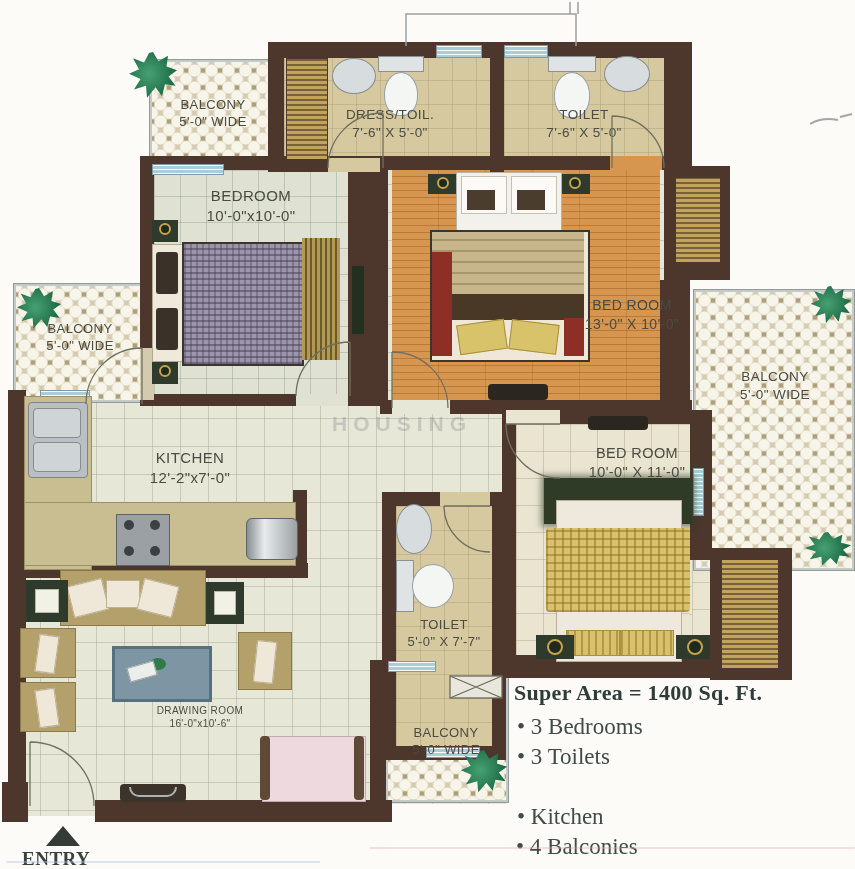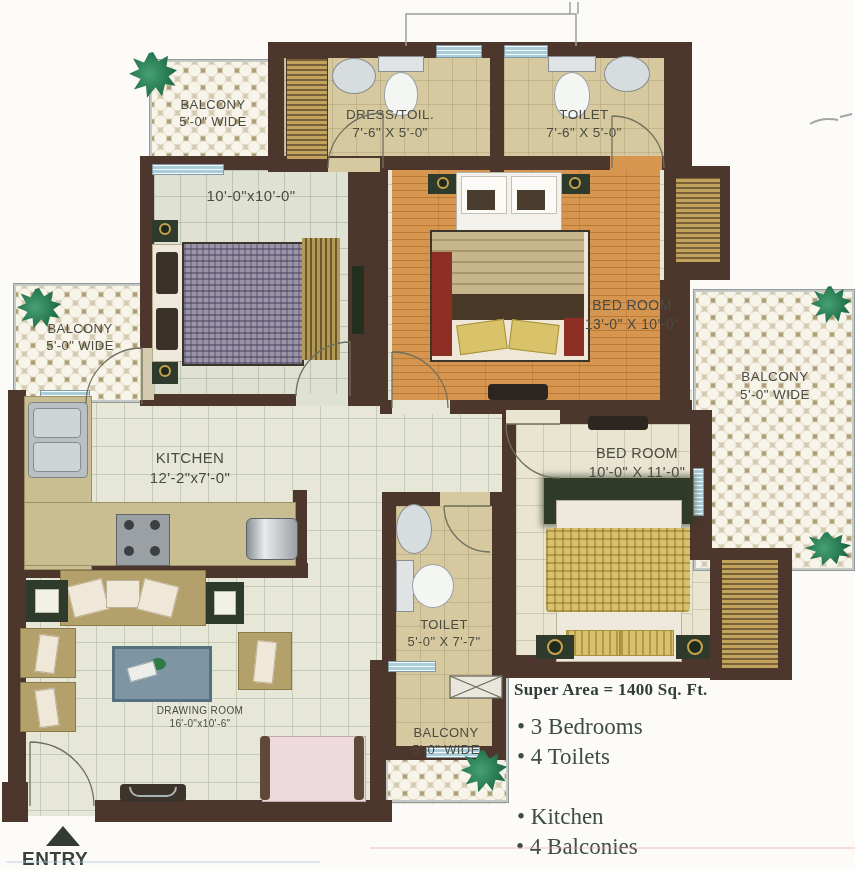--- a/index.html
+++ b/index.html
@@ -39,21 +39,21 @@
        background-size:100% 4px;border:1px solid #7f9aa4;}
   .lbl{position:absolute;text-align:center;color:#4a4b42;line-height:1.34;letter-spacing:.4px;}
   .lbl span{display:block;}
   .dark{background:#2e3b2c;}
   .frame{background:#b3a06b;border:1px solid #8a7a4a;}
   .cushion{background:#efe8d8;border:1px solid #bdb094;position:absolute;}
   .plant{position:absolute;background:radial-gradient(circle at 42% 42%,#46a172,#1e6b47 62%,#14503a);
          clip-path:polygon(50% 0%,61% 18%,80% 7%,77% 28%,98% 35%,81% 47%,95% 65%,74% 62%,68% 85%,55% 68%,38% 88%,36% 65%,12% 72%,25% 52%,2% 42%,22% 33%,10% 12%,32% 20%,42% 2%);}
   .ring{width:12px;height:12px;border:2px solid #c9a24c;border-radius:50%;background:#1d2a1e;margin:4px auto;}
   .s-head{position:absolute;font-family:"Liberation Serif",serif;font-weight:bold;
-          font-size:17px;color:#2f3d39;letter-spacing:.3px;}
+          font-size:22px;color:#2f3d39;letter-spacing:.3px;}
   .s-item{position:absolute;font-family:"Liberation Serif",serif;font-size:23px;color:#3e4c48;}
   .s-item::before{content:"\2022\00a0";color:#3e4c48;}
   .entry-tri{position:absolute;width:0;height:0;border-left:17px solid transparent;
              border-right:17px solid transparent;border-bottom:20px solid #343b36;}
   .entry-lbl{position:absolute;font-weight:bold;font-size:19px;color:#39413c;letter-spacing:.5px;}
   .wm{position:absolute;font-weight:bold;font-size:21px;letter-spacing:6px;color:rgba(120,124,126,.30);}
   .scan{position:absolute;height:2px;}
 </style>
 </head>
 <body>
@@ -240,20 +240,21 @@
     </div>
   <div class="lbl" style="left:300px;top:106px;width:180px;font-size:13.5px;">
     <span>DRESS/TOIL.</span>
       <span>7'-6" X 5'-0"</span>
     </div>
   <div class="lbl" style="left:504px;top:106px;width:160px;font-size:13.5px;">
     <span>TOILET</span>
       <span>7'-6" X 5'-0"</span>
     </div>
   <div class="lbl" style="left:158px;top:186px;width:186px;font-size:15px;">
+    <span>BEDROOM</span>
       <span>10'-0"x10'-0"</span>
     </div>
   <div class="lbl" style="left:576px;top:296px;width:112px;font-size:14px;">
     <span>BED ROOM</span>
       <span>13'-0" X 10'-0"</span>
     </div>
   <div class="lbl" style="left:20px;top:320px;width:120px;font-size:13px;">
     <span>BALCONY</span>
       <span>5'-0" WIDE</span>
     </div>
@@ -275,29 +276,30 @@
     </div>
   <div class="lbl" style="left:95px;top:704px;width:210px;font-size:10px;">
     <span>DRAWING ROOM</span>
       <span>16'-0"x10'-6"</span>
     </div>
   <div class="lbl" style="left:392px;top:724px;width:108px;font-size:13px;">
     <span>BALCONY</span>
       <span>5'-0" WIDE</span>
     </div>
 
+  <div class="wm" style="left:332px;top:412px;">HOUSING</div>
 
   <div class="s-head" style="left:514px;top:680px;">Super Area = 1400 Sq. Ft.</div>
   <div class="s-item" style="left:517px;top:714px;text-align:center;">3 Bedrooms</div>
-  <div class="s-item" style="left:517px;top:744px;">4 Toilets</div>
+  <div class="s-item" style="left:517px;top:744px;">3 Toilets</div>
   <div class="s-item" style="left:517px;top:804px;">Kitchen</div>
   <div class="s-item" style="left:516px;top:834px;">4 Balconies</div>
 
   <div class="entry-tri" style="left:46px;top:826px;"></div>
-  <div class="entry-lbl" style="left:22px;top:848px;">ENTRY</div>
+  <div class="entry-lbl" style="left:22px;top:848px;font-family:Liberation Serif, serif;">ENTRY</div>
 
   <svg class="a" width="855" height="869" viewBox="0 0 855 869" style="left:0;top:0;pointer-events:none;">
     <g stroke="#70705f" stroke-width="1.3" fill="none">
       <path d="M 328 168 A 55 55 0 0 1 383 113 M 383 168 L 383 113"></path>
       <path d="M 664 168 A 52 52 0 0 0 612 116 M 612 168 L 612 116"></path>
       <path d="M 296 396 A 54 54 0 0 1 350 342 M 350 396 L 350 342"></path>
       <path d="M 392 352 A 56 56 0 0 1 448 408 M 392 408 L 392 352"></path>
       <path d="M 506 424 A 54 54 0 0 0 560 478 M 506 424 L 560 424"></path>
       <path d="M 444 506 A 46 46 0 0 0 490 552 M 444 506 L 490 506"></path>
       <path d="M 30 742 A 64 64 0 0 1 94 806 M 30 806 L 30 742"></path>

